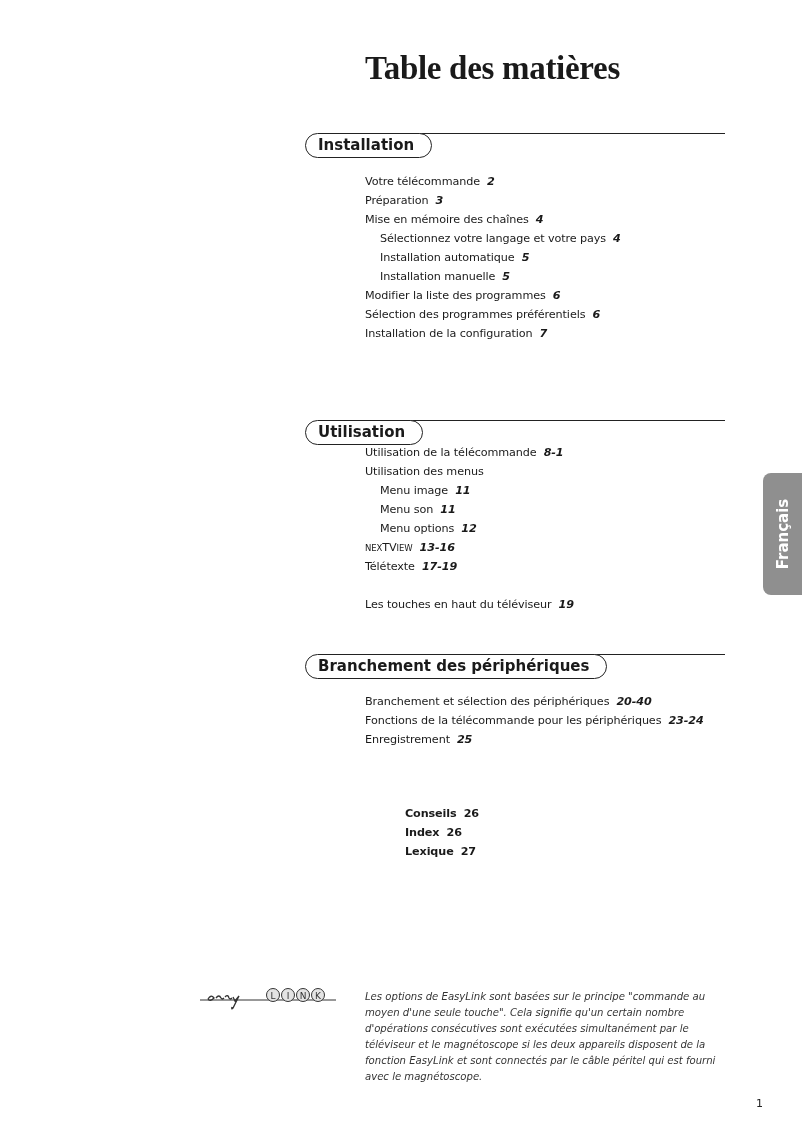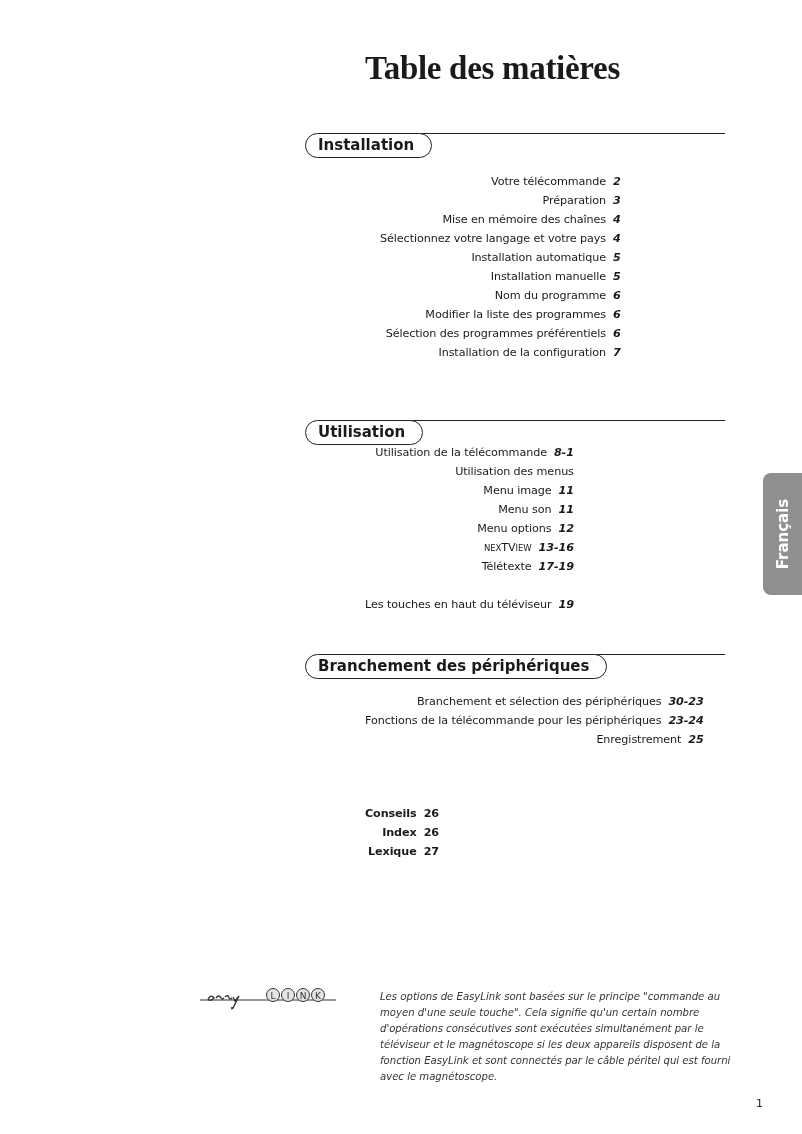--- a/index.html
+++ b/index.html
@@ -23,42 +23,41 @@
   .section .pill {
     position: absolute; left: 0; top: 0; height: 23px;
     border: 1.6px solid #222; border-radius: 13px;
     background: #fff; padding: 0 17px 0 12px; box-sizing: content-box;
     font-size: 15px; font-weight: bold; line-height: 23px; white-space: nowrap;
   }
   .entries { position: absolute; left: 365px; margin: 0; padding: 0; list-style: none; }
   .entries li {
     font-size: 11.2px; line-height: 19px; height: 19px; white-space: nowrap;
     letter-spacing: -0.1px;
-    text-align: right;
   }
   .entries li.sub { padding-left: 15px; }
   .entries li.gap { height: 19px; }
   .entries .pg { font-weight: bold; font-style: italic; margin-left: 7px; }
   .entries.bold li { font-weight: bold; }
   .entries.bold .pg { font-style: normal; }
   .smallcaps { font-size: 8.5px; }
   .lang-tab {
     position: absolute; left: 763px; top: 473px; width: 40px; height: 122px;
     background: #8f8f8f; border-radius: 8px 0 0 8px;
   }
   .lang-tab span {
     position: absolute; left: 50%; top: 50%;
     transform: translate(-50%, -50%) rotate(-90deg);
     color: #fff; font-weight: bold; font-size: 15px; white-space: nowrap;
   }
   .easylink {
     position: absolute; left: 200px; top: 987px; width: 136px; height: 24px;
   }
   .easylink-text {
-    position: absolute; left: 380px; top: 989px; width: 360px;
+    position: absolute; left: 365px; top: 989px; width: 360px;
     font-size: 10.1px; line-height: 16px; font-style: italic; color: #333;
     margin: 0;
   }
   .page-num {
     position: absolute; left: 756px; top: 1097px; font-size: 11px; color: #222;
   }
 </style>
 </head>
 <body>
 
@@ -68,21 +67,20 @@
   <div class="rule"></div>
   <div class="pill">Installation</div>
 </div>
 <ul class="entries" style="top:172px;">
   <li><span>Votre télécommande</span><span class="pg">2</span></li>
   <li><span>Préparation</span><span class="pg">3</span></li>
   <li><span>Mise en mémoire des chaînes</span><span class="pg">4</span></li>
   <li class="sub"><span>Sélectionnez votre langage et votre pays</span><span class="pg">4</span></li>
   <li class="sub"><span>Installation automatique</span><span class="pg">5</span></li>
   <li class="sub"><span>Installation manuelle</span><span class="pg">5</span></li>
-  <li><span>Nom du programme</span><span class="pg">6</span></li>
   <li><span>Modifier la liste des programmes</span><span class="pg">6</span></li>
   <li><span>Sélection des programmes préférentiels</span><span class="pg">6</span></li>
   <li><span>Installation de la configuration</span><span class="pg">7</span></li>
 </ul>
 
 <div class="section" style="top:420px;">
   <div class="rule"></div>
   <div class="pill">Utilisation</div>
 </div>
 <ul class="entries" style="top:443px;">
@@ -95,26 +93,26 @@
   <li><span>Télétexte</span><span class="pg">17-19</span></li>
   <li class="gap"></li>
   <li><span>Les touches en haut du téléviseur</span><span class="pg">19</span></li>
 </ul>
 
 <div class="section" style="top:654px;">
   <div class="rule"></div>
   <div class="pill">Branchement des périphériques</div>
 </div>
 <ul class="entries" style="top:692px;">
-  <li><span>Branchement et sélection des périphériques</span><span class="pg">30-23</span></li>
+  <li><span>Branchement et sélection des périphériques</span><span class="pg">20-40</span></li>
   <li><span>Fonctions de la télécommande pour les périphériques</span><span class="pg">23-24</span></li>
   <li><span>Enregistrement</span><span class="pg">25</span></li>
 </ul>
 
-<ul class="entries bold" style="top:804px;">
+<ul class="entries bold" style="top:804px;margin-left:40px;">
   <li><span>Conseils</span><span class="pg">26</span></li>
   <li><span>Index</span><span class="pg">26</span></li>
   <li><span>Lexique</span><span class="pg">27</span></li>
 </ul>
 
 <div class="lang-tab">
   <span>Français</span>
 </div>
 
 <svg class="easylink" viewBox="0 0 136 24">

